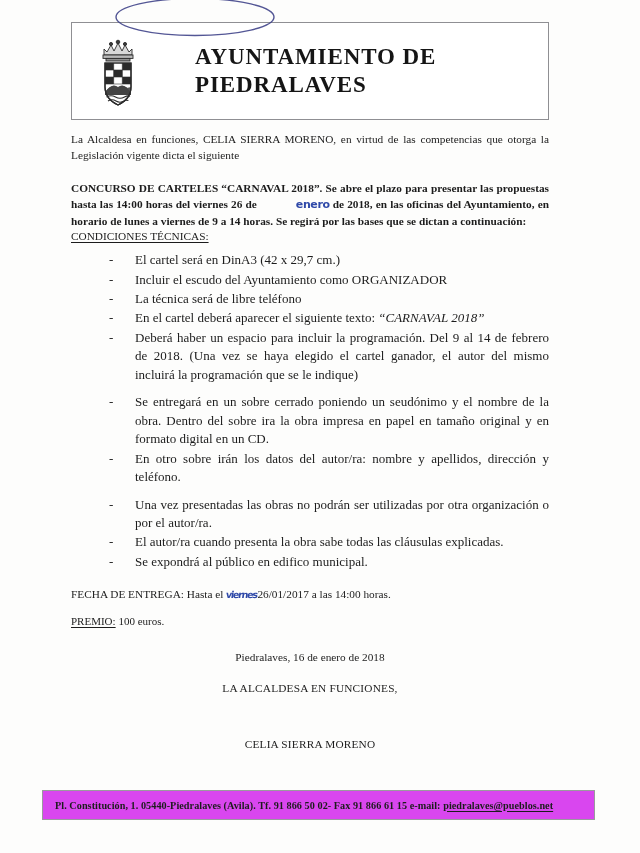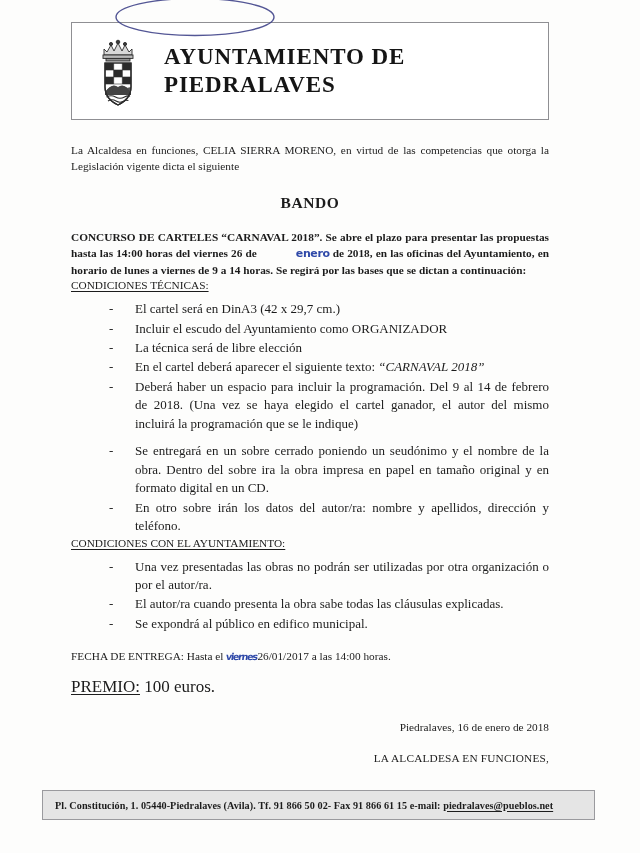--- a/index.html
+++ b/index.html
@@ -29,20 +29,21 @@
     position: absolute;
     left: 71px;
     top: 22px;
     width: 478px;
     height: 98px;
     border: 1px solid #8f8f93;
     box-sizing: border-box;
     display: flex;
     align-items: center;
     background: #ffffff;
+    gap: 31px;
   }
   #crest-wrap {
     width: 92px;
     display: flex;
     justify-content: center;
     align-items: center;
     flex: 0 0 auto;
   }
   #crest-svg { display: block; }
   #letterhead-text {
@@ -83,21 +84,20 @@
     width: 478px;
   }
   p, div.para {
     margin: 0;
   }
   .intro {
     font-size: 11.3px;
     line-height: 1.42;
     text-align: justify;
     text-justify: inter-word;
-    margin-top: 11px;
   }
   #bando-title {
     text-align: center;
     font-size: 15.5px;
     font-weight: 700;
     letter-spacing: 0.6px;
     margin-top: 20px;
   }
   #announcement {
     margin-top: 17px;
@@ -158,47 +158,47 @@
 
   #fecha-line {
     margin-top: 17px;
     font-size: 11.3px;
   }
   #fecha-line .label {
     text-underline-offset: 2px;
   }
   #premio-line {
     margin-top: 15px;
-    font-size: 17px;
+    font-size: 11px;
   }
   #premio-line .label {
     text-decoration: underline;
     text-underline-offset: 2px;
   }
 
   .centered {
-    text-align: right;
+    text-align: center;
     font-size: 11.3px;
   }
   #place-date { margin-top: 24px; }
   #signer-title { margin-top: 19px; letter-spacing: 0.2px; }
   #signer-name { margin-top: 44px; letter-spacing: 0.2px; }
 
   
   #footer-box {
     position: absolute;
     left: 42px;
     top: 790px;
     width: 553px;
     height: 30px;
     border: 1px solid #9a9a9e;
     box-sizing: border-box;
     display: flex;
     align-items: center;
-    background: #e5e5e5;
+    background: #d946ef;
   }
   #footer-text {
     padding-left: 12px;
     font-size: 10.2px;
     font-weight: 700;
     letter-spacing: 0.05px;
     white-space: nowrap;
   }
   #footer-email {
     text-decoration: underline;
@@ -259,46 +259,44 @@
   </div>
 
   <svg id="ink-loop" viewBox="0 0 176 42">
     <ellipse cx="88" cy="21" rx="79" ry="18.5"></ellipse>
   </svg>
 
   <div id="content">
 
     <p class="intro">La Alcaldesa en funciones, CELIA SIERRA MORENO, en virtud de las competencias que otorga la Legislación vigente dicta el siguiente</p>
 
-    <div id="bando-title">BANDO</div>
 
     <p id="announcement">
       <span>CONCURSO DE CARTELES “CARNAVAL 2018”. Se abre el plazo para presentar las propuestas hasta las 14:00 horas del viernes 26 de</span>
       <span class="ink-word">enero</span>
       <span>de 2018, en las oficinas del Ayuntamiento, en horario de lunes a viernes de 9 a 14 horas. Se regirá por las bases que se dictan a continuación:</span>
     </p>
 
     <div class="section-heading">CONDICIONES TÉCNICAS:</div>
     <ul class="dash-list">
       <li>El cartel será en DinA3 (42 x 29,7 cm.)</li>
       <li>Incluir el escudo del Ayuntamiento como ORGANIZADOR</li>
-      <li>La técnica será de libre elección</li>
+      <li>La técnica será de libre teléfono</li>
       <li>
         <span>En el cartel deberá aparecer el siguiente texto:</span>
         <span class="it">“CARNAVAL 2018”</span>
       </li>
       <li>Deberá haber un espacio para incluir la programación. Del 9 al 14 de febrero de 2018. (Una vez se haya elegido el cartel ganador, el autor del mismo incluirá la programación que se le indique)</li>
     </ul>
 
     <ul class="dash-list">
       <li>Se entregará en un sobre cerrado poniendo un seudónimo y el nombre de la obra. Dentro del sobre ira la obra impresa en papel en tamaño original y en formato digital en un CD.</li>
       <li>En otro sobre irán los datos del autor/ra: nombre y apellidos, dirección y teléfono.</li>
     </ul>
 
-    <div class="section-heading">CONDICIONES CON EL AYUNTAMIENTO:</div>
     <ul class="dash-list">
       <li>Una vez presentadas las obras no podrán ser utilizadas por otra organización o por el autor/ra.</li>
       <li>El autor/ra cuando presenta la obra sabe todas las cláusulas explicadas.</li>
       <li>Se expondrá al público en edifico municipal.</li>
     </ul>
 
     <div id="fecha-line">
       <span class="label">FECHA DE ENTREGA:</span>
       <span>Hasta el</span>
       <span class="ink-scribble">viernes</span><span>26/01/2017 a las 14:00 horas.</span>

